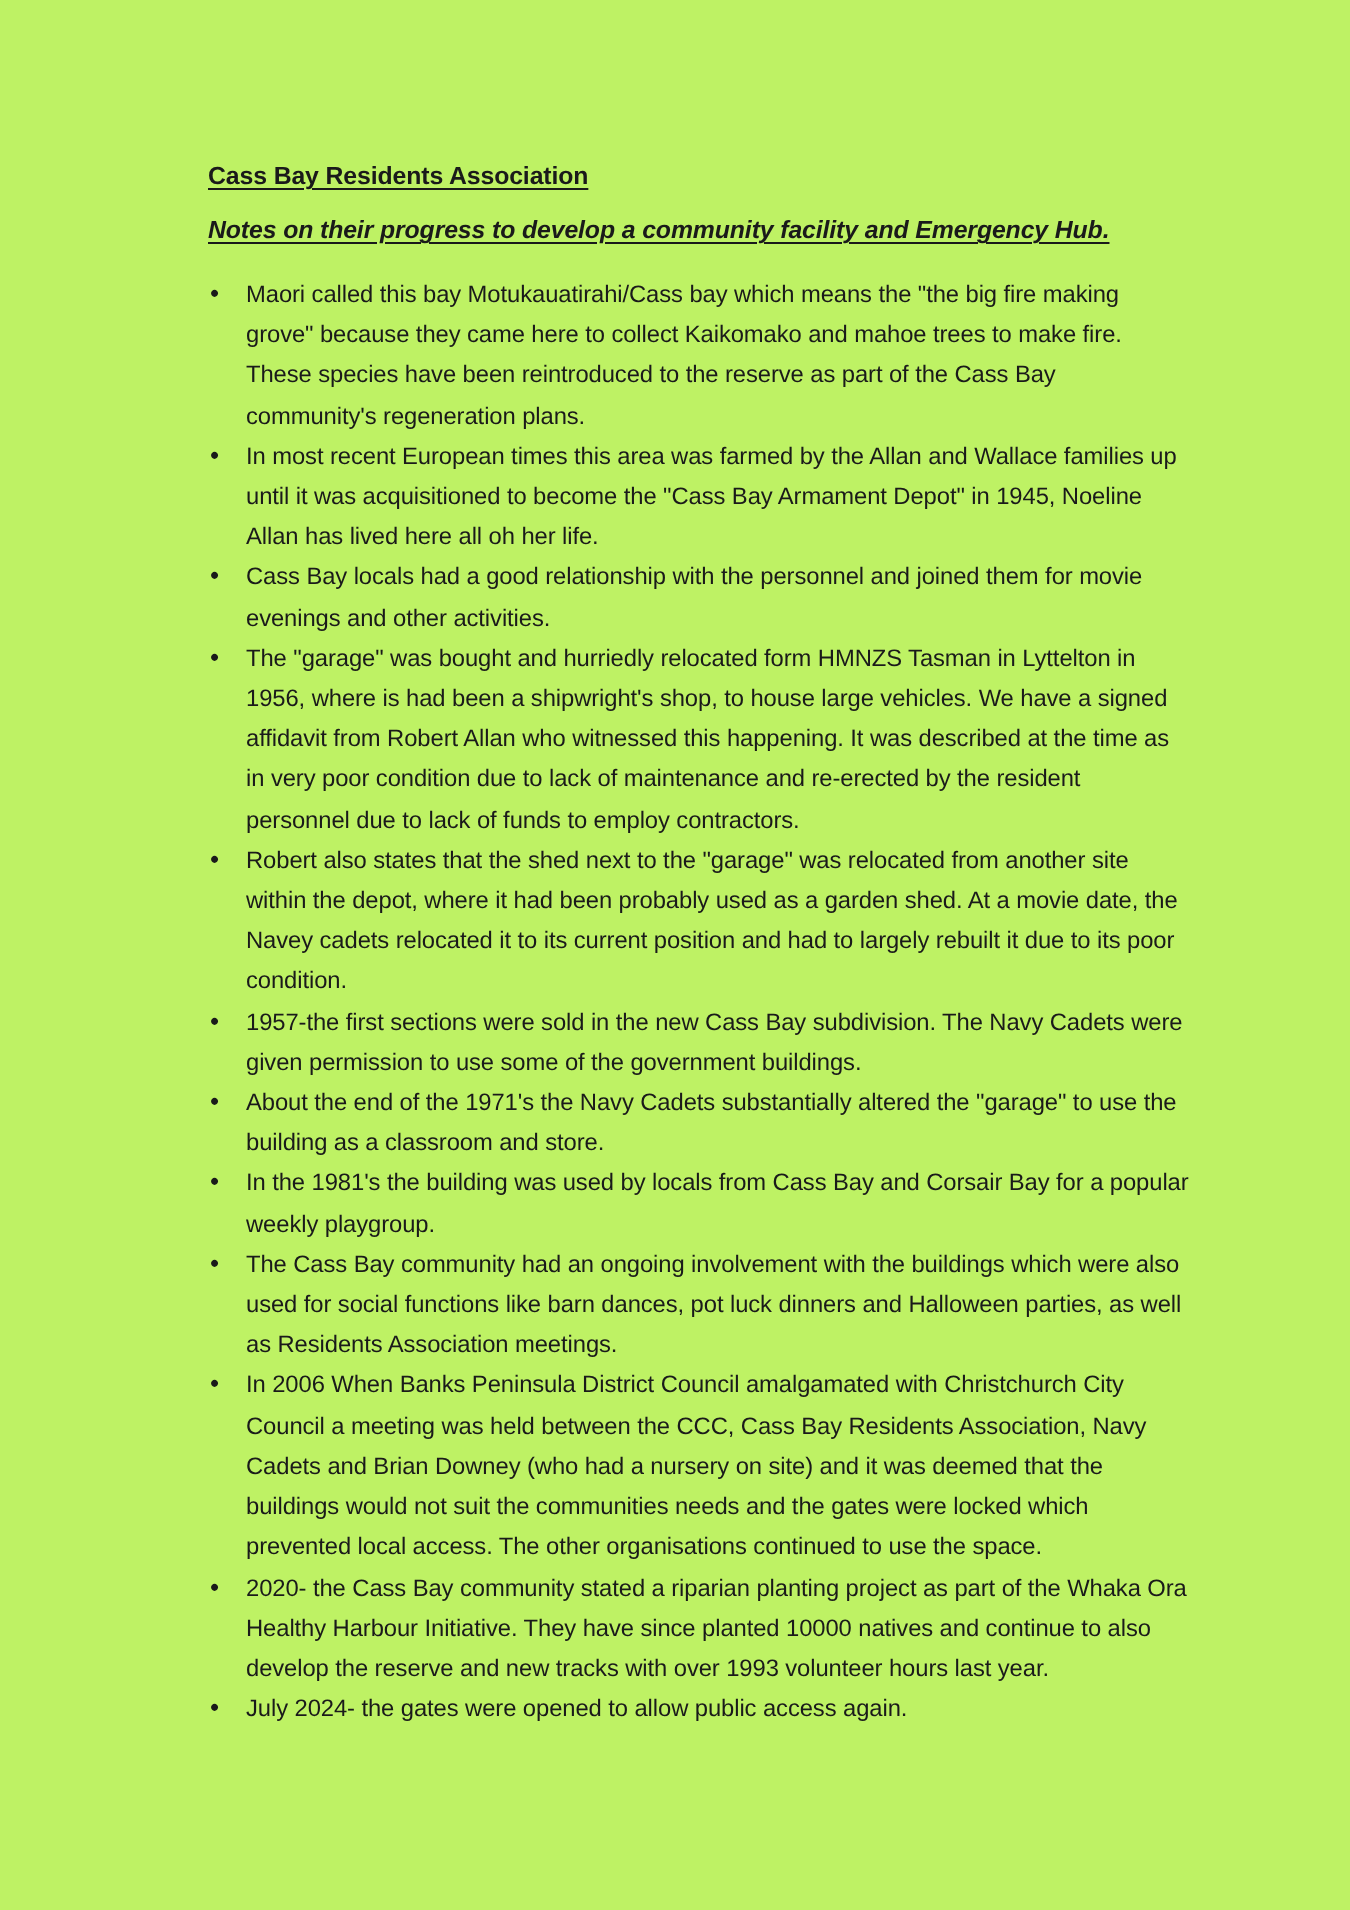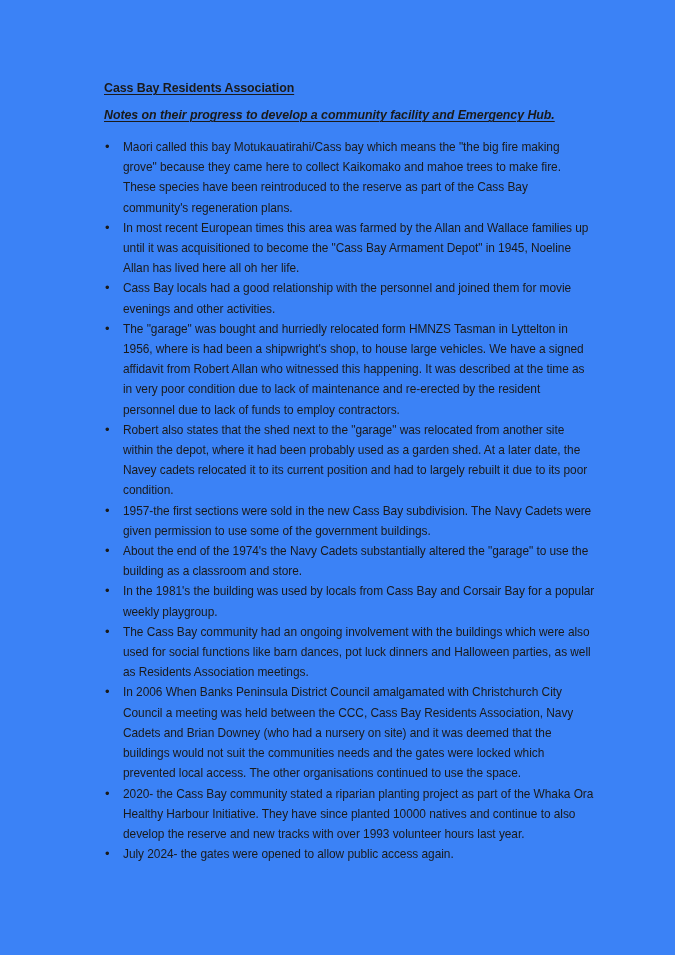--- a/index.html
+++ b/index.html
@@ -11,21 +11,21 @@
     width: 675px;
     height: 955px;
     font-family: "Liberation Sans", "DejaVu Sans", sans-serif;
     color: #1a1a1a;
     -webkit-font-smoothing: antialiased;
   }
   .page {
     position: relative;
     width: 675px;
     height: 955px;
-    background: #3b82f6;
+    background: #bef264;
     box-sizing: border-box;
     padding: 80px 80px 0 104px;
   }
   .doc-title,
   .doc-subtitle {
     font-size: 12.4px;
     font-weight: bold;
     line-height: 16px;
     letter-spacing: -0.05px;
     margin: 0;
@@ -91,29 +91,29 @@
       <li>
         <span class="bullet-marker">•</span>
         <span class="bullet-text">Cass Bay locals had a good relationship with the personnel and joined them for movie evenings and other activities.</span>
       </li>
       <li>
         <span class="bullet-marker">•</span>
         <span class="bullet-text">The "garage" was bought and hurriedly relocated form HMNZS Tasman in Lyttelton in 1956, where is had been a shipwright's shop, to house large vehicles. We have a signed affidavit from Robert Allan who witnessed this happening. It was described at the time as in very poor condition due to lack of maintenance and re-erected by the resident personnel due to lack of funds to employ contractors.</span>
       </li>
       <li>
         <span class="bullet-marker">•</span>
-        <span class="bullet-text">Robert also states that the shed next to the "garage" was relocated from another site within the depot, where it had been probably used as a garden shed. At a later date, the Navey cadets relocated it to its current position and had to largely rebuilt it due to its poor condition.</span>
+        <span class="bullet-text">Robert also states that the shed next to the "garage" was relocated from another site within the depot, where it had been probably used as a garden shed. At a movie date, the Navey cadets relocated it to its current position and had to largely rebuilt it due to its poor condition.</span>
       </li>
       <li>
         <span class="bullet-marker">•</span>
         <span class="bullet-text">1957-the first sections were sold in the new Cass Bay subdivision. The Navy Cadets were given permission to use some of the government buildings.</span>
       </li>
       <li>
         <span class="bullet-marker">•</span>
-        <span class="bullet-text">About the end of the 1974's the Navy Cadets substantially altered the "garage" to use the building as a classroom and store.</span>
+        <span class="bullet-text">About the end of the 1971's the Navy Cadets substantially altered the "garage" to use the building as a classroom and store.</span>
       </li>
       <li>
         <span class="bullet-marker">•</span>
         <span class="bullet-text">In the 1981's the building was used by locals from Cass Bay and Corsair Bay for a popular weekly playgroup.</span>
       </li>
       <li>
         <span class="bullet-marker">•</span>
         <span class="bullet-text">The Cass Bay community had an ongoing involvement with the buildings which were also used for social functions like barn dances, pot luck dinners and Halloween parties, as well as Residents Association meetings.</span>
       </li>
       <li>

